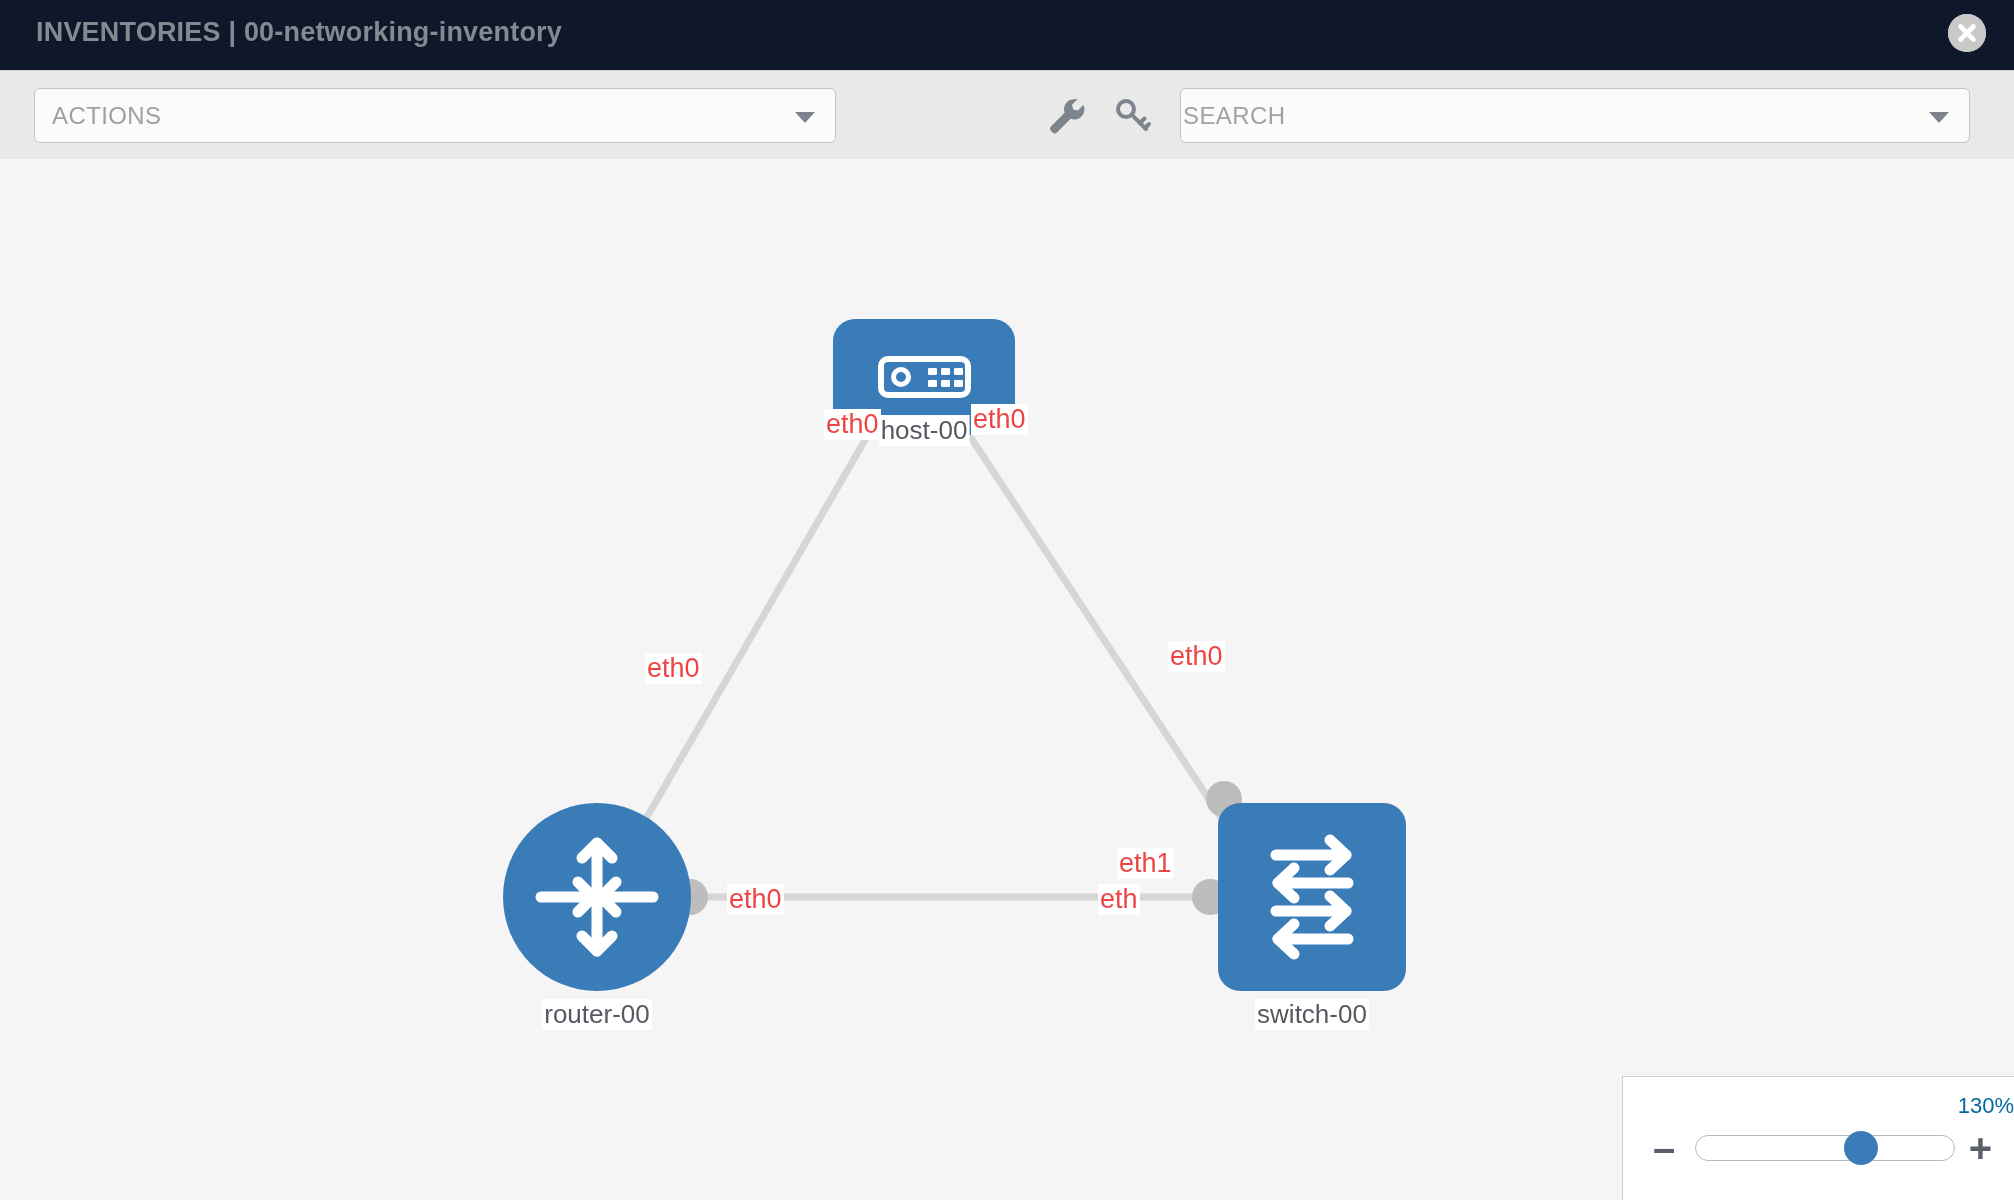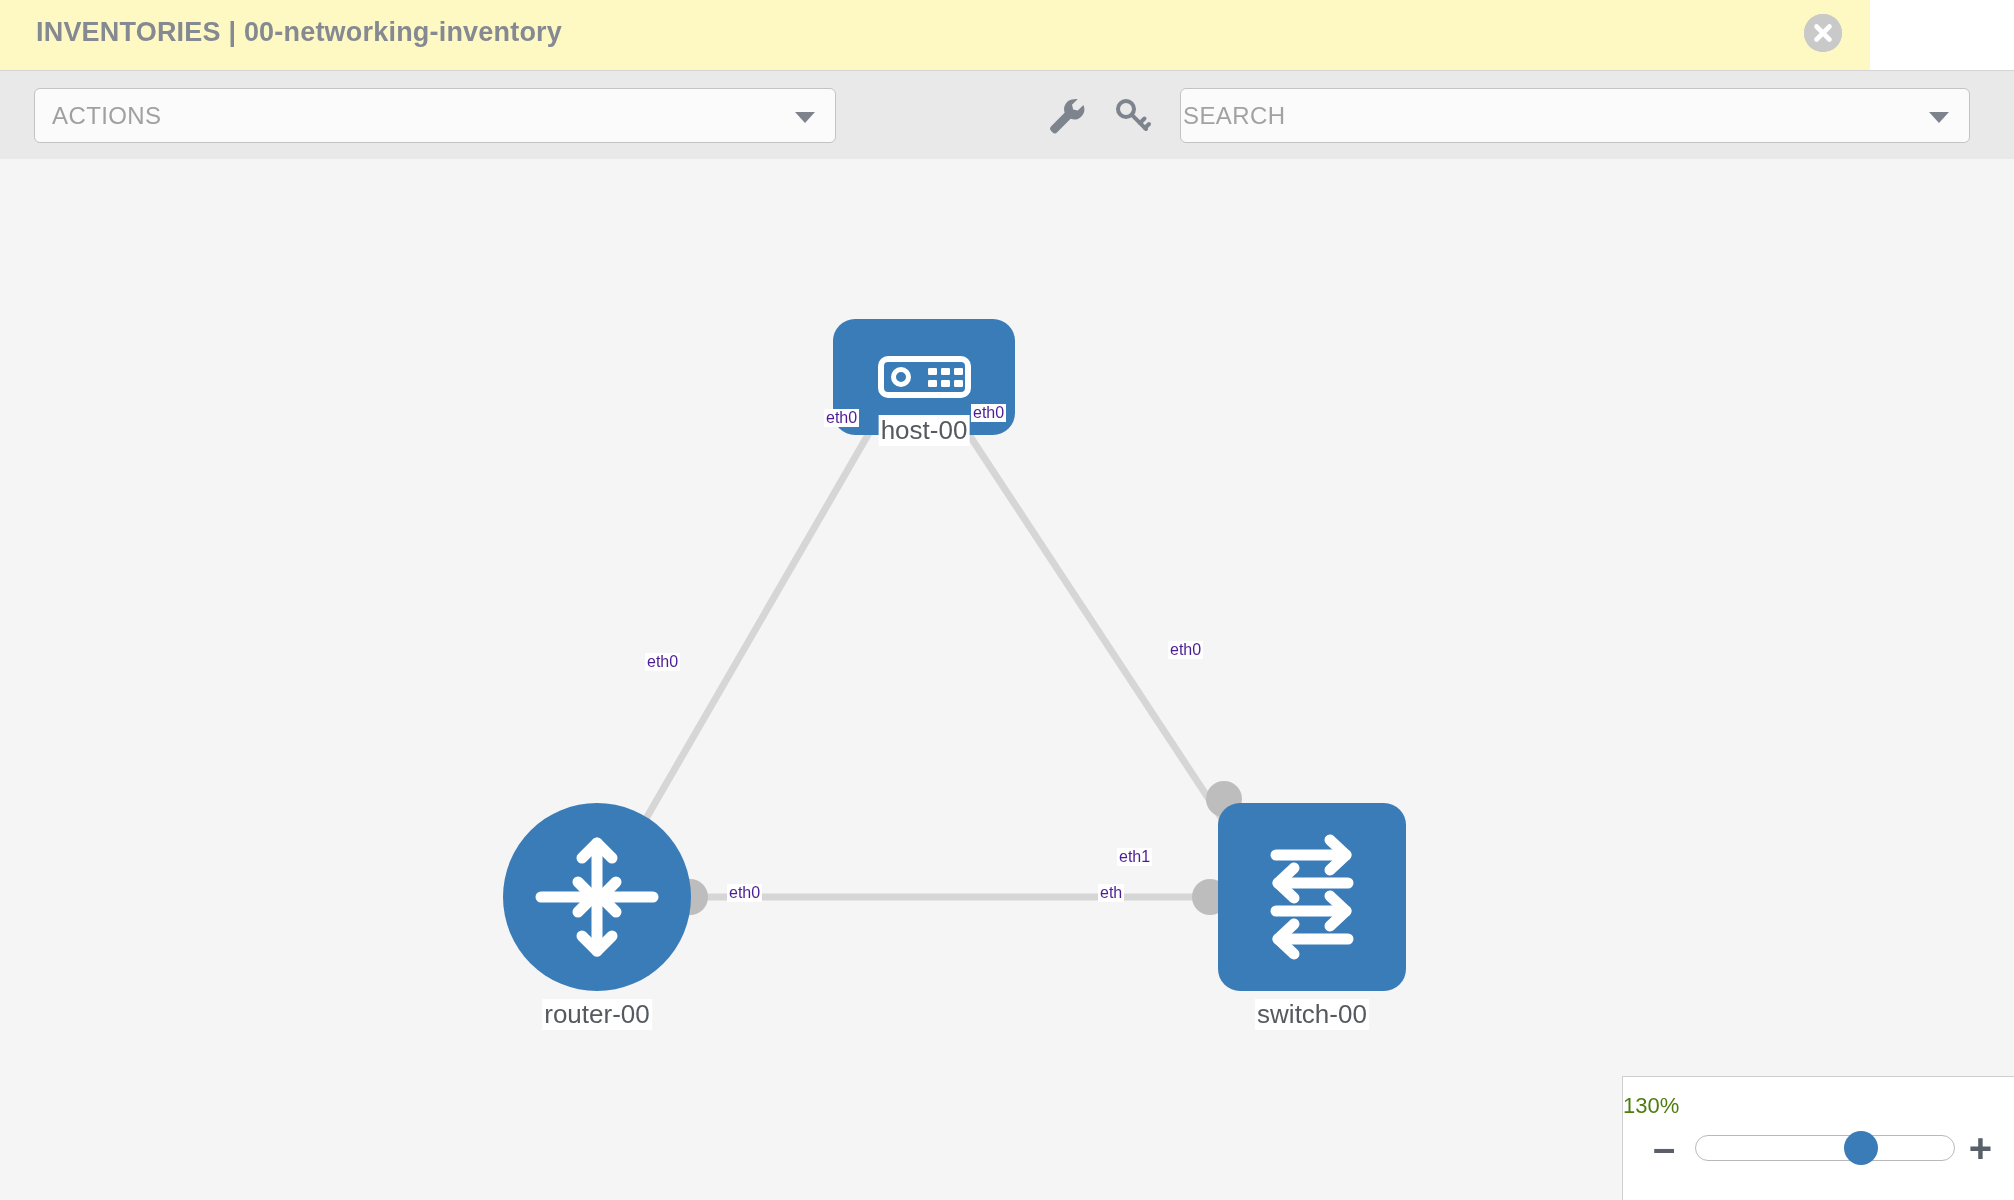--- a/index.html
+++ b/index.html
@@ -6,22 +6,22 @@
   html, body {
     width: 2014px; height: 1200px;
     font-family: "Liberation Sans", sans-serif;
     background: #f7f7f7;
     overflow: hidden;
   }
   #app { position: relative; width: 2014px; height: 1200px; background: #ffffff; }
 
   
   .header {
-    position: absolute; left: 0; top: 0; width: 1870px; height: 70px;
-    background: #fef9c3;
+    position: absolute; left: 0; top: 0; width: 2014px; height: 70px;
+    background: #0f172a;
   }
   .header-title {
     position: absolute; left: 36px; top: 17px;
     font-size: 27px; font-weight: bold; color: #848992;
     letter-spacing: 0.2px; white-space: nowrap;
   }
   .close-btn {
     position: absolute; right: 28px; top: 14px;
     width: 38px; height: 38px; border-radius: 50%;
     background: #c9c9c9; cursor: pointer;
@@ -91,35 +91,35 @@
     background: #ffffff;
     padding: 0 2px;
     transform: translateX(-50%);
   }
   .port {
     position: absolute; width: 36px; height: 36px; border-radius: 50%;
     background: #bdbdbd;
   }
   .edge-label {
     position: absolute; white-space: nowrap;
-    font-size: 16px; color: #4c1d95;
+    font-size: 27px; color: #ef4444;
     background: #ffffff; padding: 0 2px;
   }
 
   
   .zoom-widget {
     position: absolute; right: 0; bottom: 0;
     width: 392px; height: 124px;
     background: #ffffff;
     border-top: 1px solid #cfcfcf;
     border-left: 1px solid #cfcfcf;
   }
   .zoom-pct {
     position: absolute; left: 0; right: 0; top: 16px;
-    text-align: left; font-size: 22px; color: #4d7c0f;
+    text-align: right; font-size: 22px; color: #0369a1;
   }
   .zoom-minus, .zoom-plus {
     position: absolute; top: 58px; cursor: pointer;
     color: #5a6069; font-size: 40px; line-height: 26px;
     font-weight: bold; user-select: none;
   }
   .zoom-minus { left: 30px; }
   .zoom-plus  { right: 22px; }
   .zoom-track {
     position: absolute; left: 72px; top: 58px;

